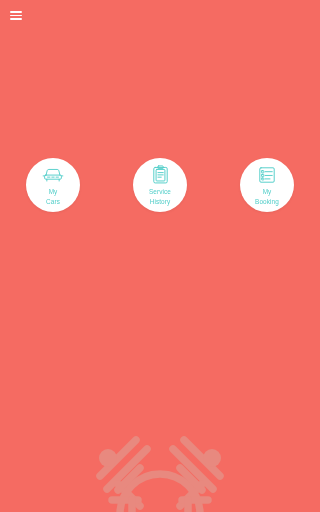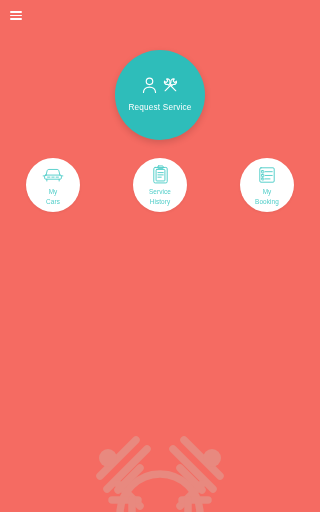--- a/index.html
+++ b/index.html
@@ -139,43 +139,20 @@
 <body>
 
 <div id="app">
 
   <div class="hamburger">
     <span></span>
     <span></span>
     <span></span>
   </div>
 
-  <div class="main-circle">
-    <div class="main-icons">
-
-      <span>
-        <svg width="15" height="16" viewBox="0 0 24 26" fill="none" stroke="#ffffff" stroke-width="1.9" stroke-linecap="round" stroke-linejoin="round">
-          <circle cx="12" cy="7" r="5.3"></circle>
-          <path d="M2.2 25c0-5.2 4.4-8.6 9.8-8.6s9.8 3.4 9.8 8.6"></path>
-        </svg>
-      </span>
-
-      <span>
-        <svg width="17" height="16" viewBox="0 0 26 26" fill="none" stroke="#ffffff" stroke-width="1.8" stroke-linecap="round" stroke-linejoin="round">
-
-          <path d="M4.2 22.4 L14 12.6"></path>
-          <path d="M19.2 3.2 a4.3 4.3 0 0 0 -5.4 5.4 l-1.8 1.8 3.4 3.4 1.8-1.8 a4.3 4.3 0 0 0 5.4-5.4 l-2.6 2.6 -2.8-2.8 z"></path>
-
-          <path d="M21.6 22.4 L12.2 13"></path>
-          <path d="M6.6 3.2 a4.3 4.3 0 0 1 5.4 5.4 l1.2 1.2 -3.4 3.4 -1.2-1.2 a4.3 4.3 0 0 1 -5.4-5.4 l2.6 2.6 2.8-2.8 z"></path>
-        </svg>
-      </span>
-    </div>
-    <div class="label">Request Service</div>
-  </div>
 
   <div class="small-row">
 
     <div class="small-circle c1">
       <div class="sc-icon">
         <svg width="22" height="17" viewBox="0 0 30 23" fill="none" stroke="#4ecdc8" stroke-width="1.25" stroke-linecap="round" stroke-linejoin="round">
           <path d="M5.5 12.5 L7 6.4 a2.4 2.4 0 0 1 2.3-1.8 h11.4 a2.4 2.4 0 0 1 2.3 1.8 l1.5 6.1"></path>
           <rect x="3.6" y="12.3" width="22.8" height="5.6" rx="1.6"></rect>
           <path d="M6.6 18 v2.4"></path>
           <path d="M23.4 18 v2.4"></path>

